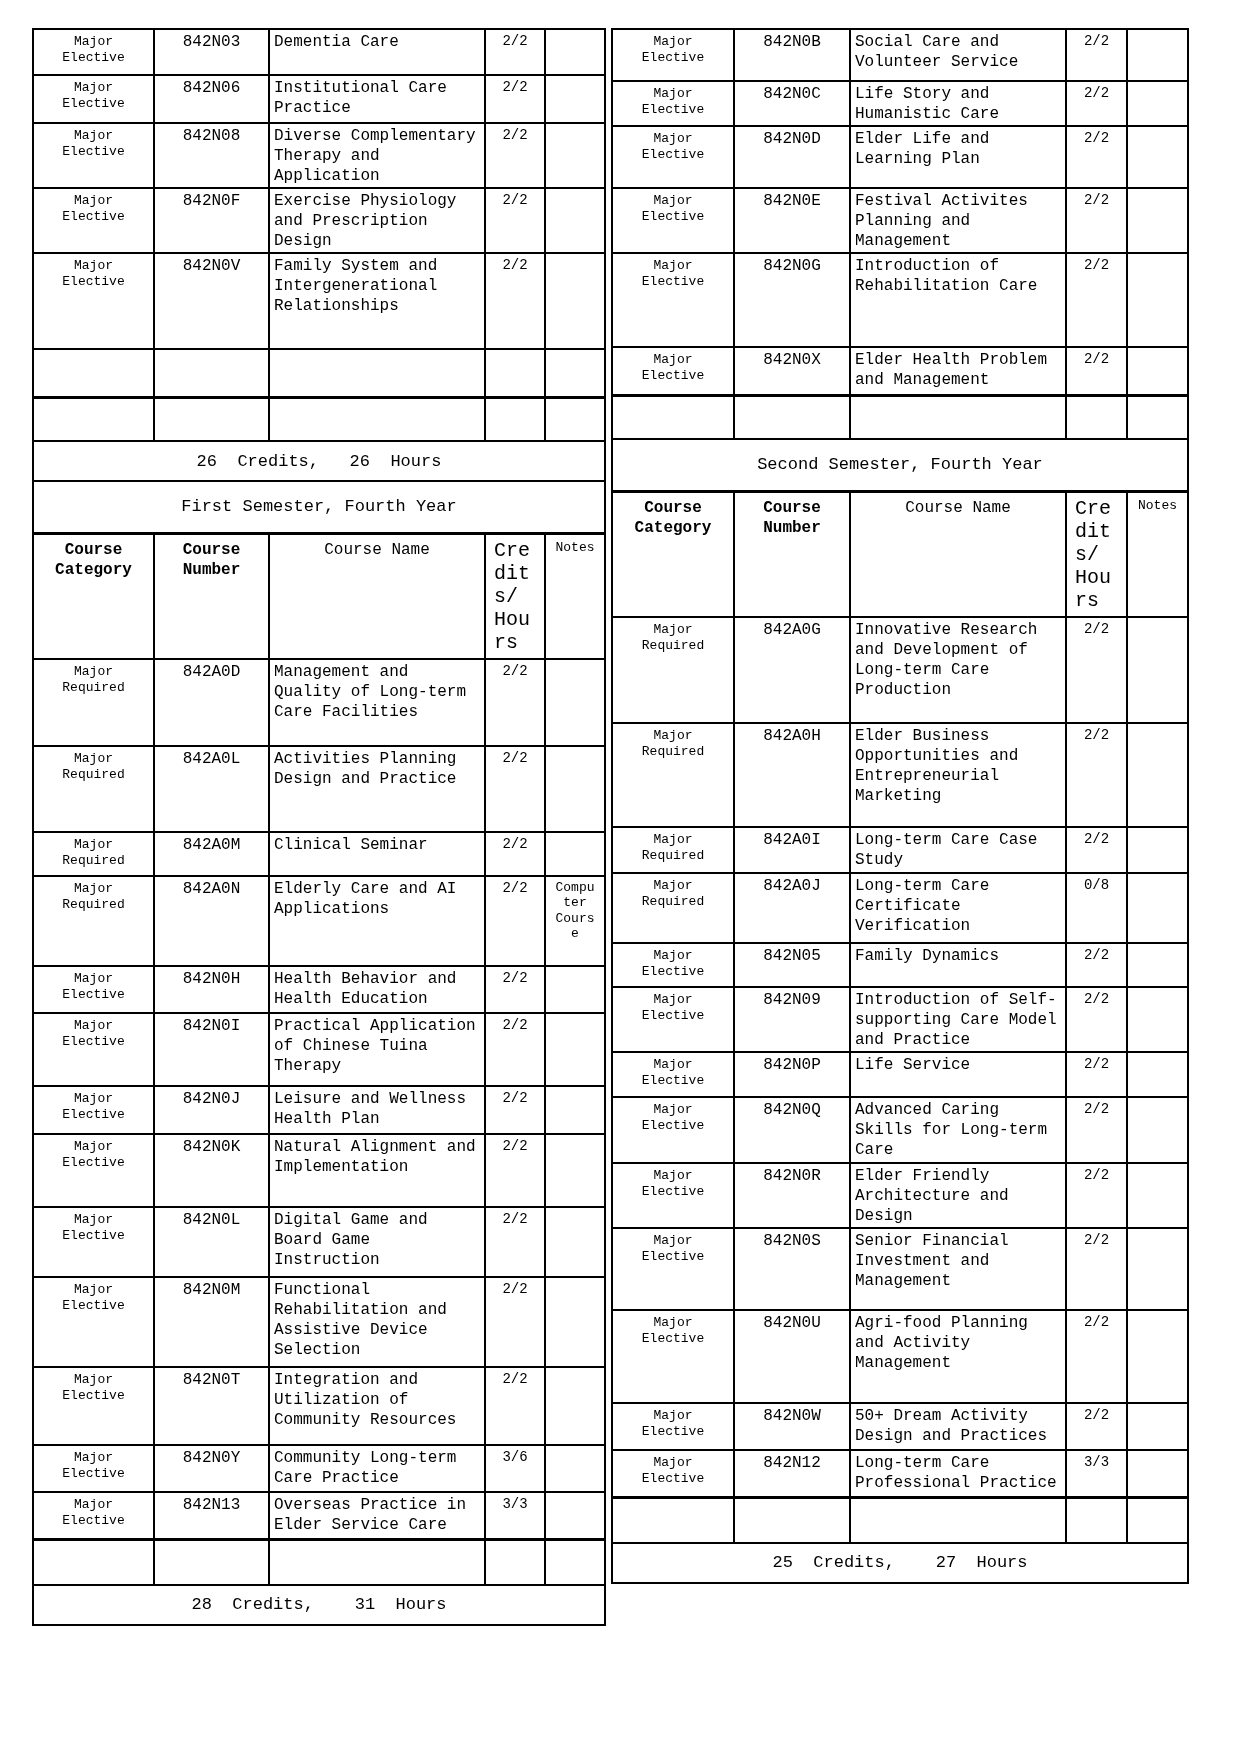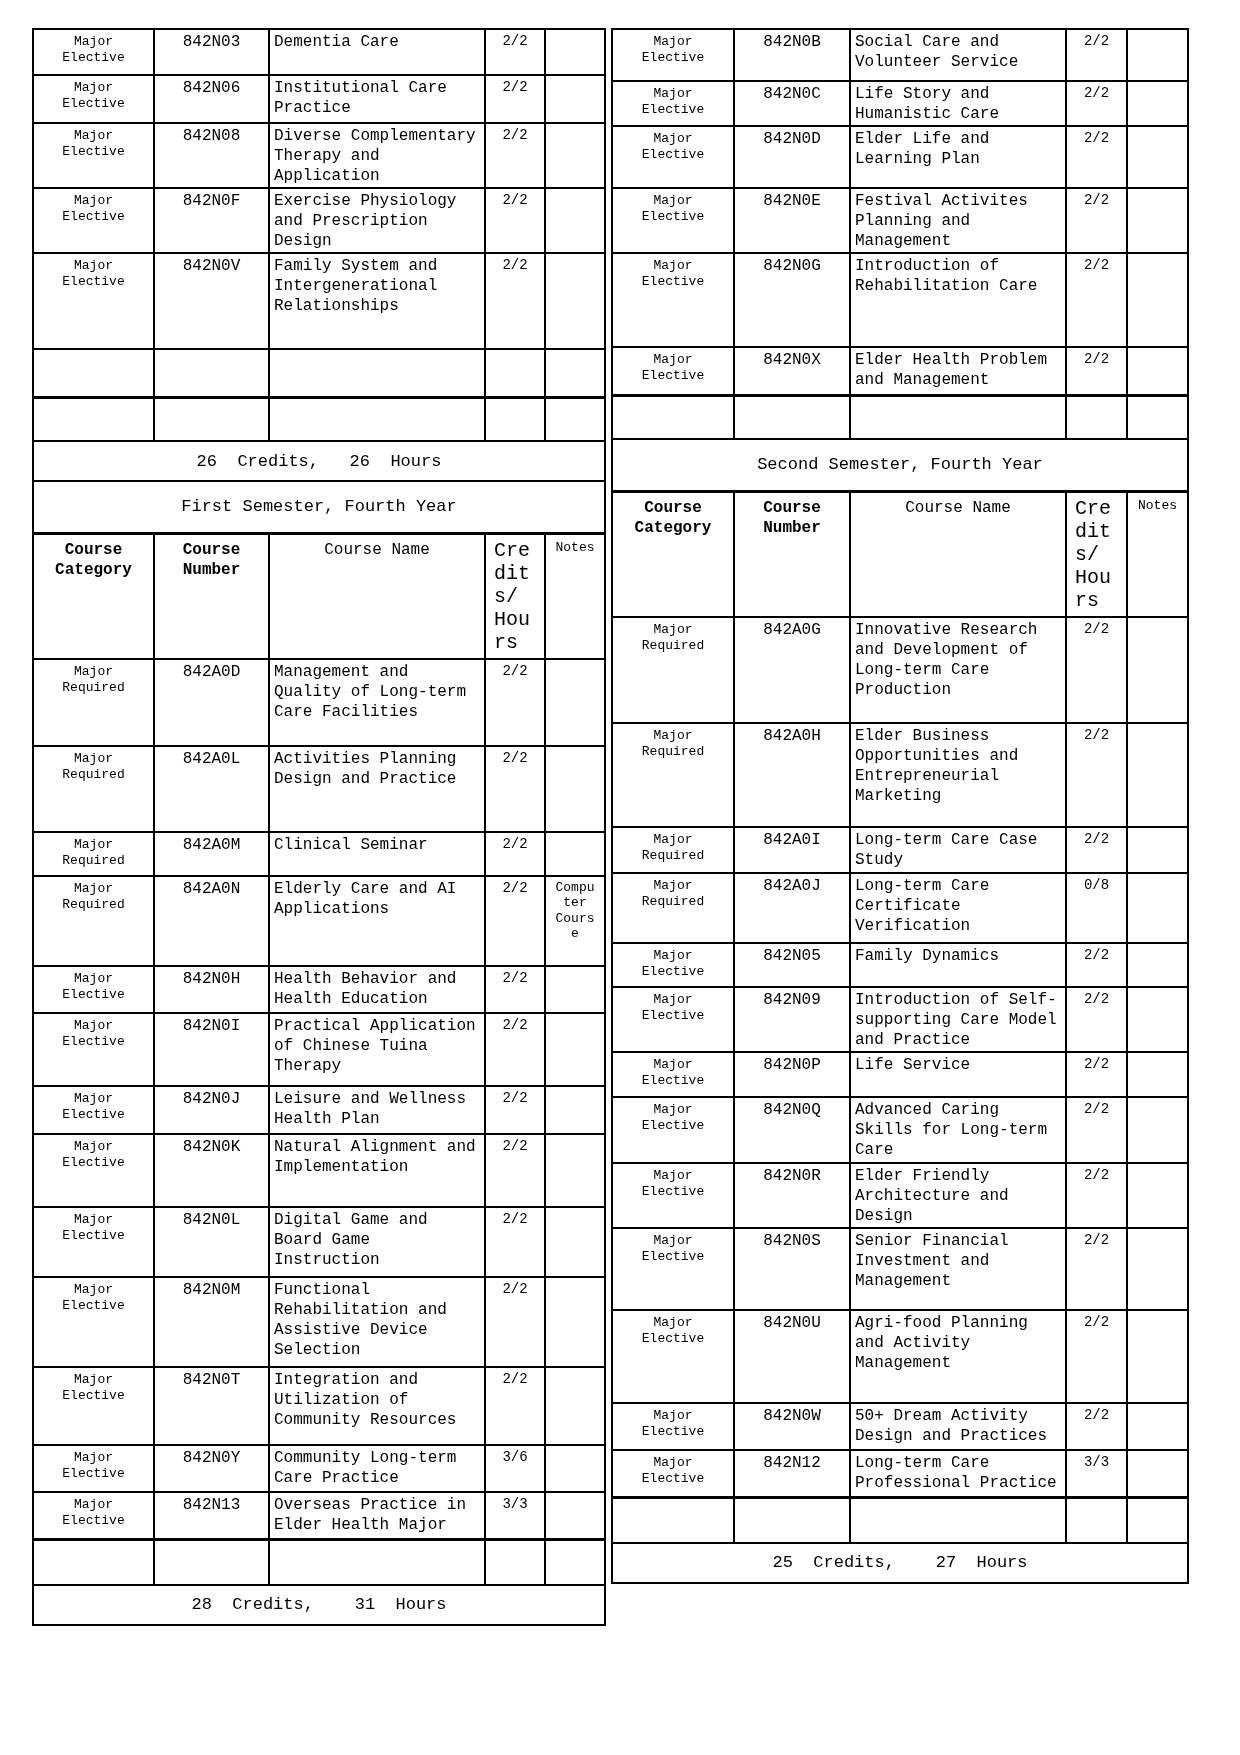--- a/index.html
+++ b/index.html
@@ -227,21 +227,21 @@
 Elective</td>
           <td class="col-number">842N0Y</td>
           <td class="col-name">Community Long-term Care Practice</td>
           <td class="col-credits">3/6</td>
           <td class="col-notes"></td>
         </tr>
         <tr style="height: 48px;">
           <td class="col-category">Major
 Elective</td>
           <td class="col-number">842N13</td>
-          <td class="col-name">Overseas Practice in Elder Health Major</td>
+          <td class="col-name">Overseas Practice in Elder Service Care</td>
           <td class="col-credits">3/3</td>
           <td class="col-notes"></td>
         </tr>
         <tr class="thick-top" style="height: 45px;">
           <td class="col-category"></td>
           <td class="col-number"></td>
           <td class="col-name"></td>
           <td class="col-credits"></td>
           <td class="col-notes"></td>
         </tr>

